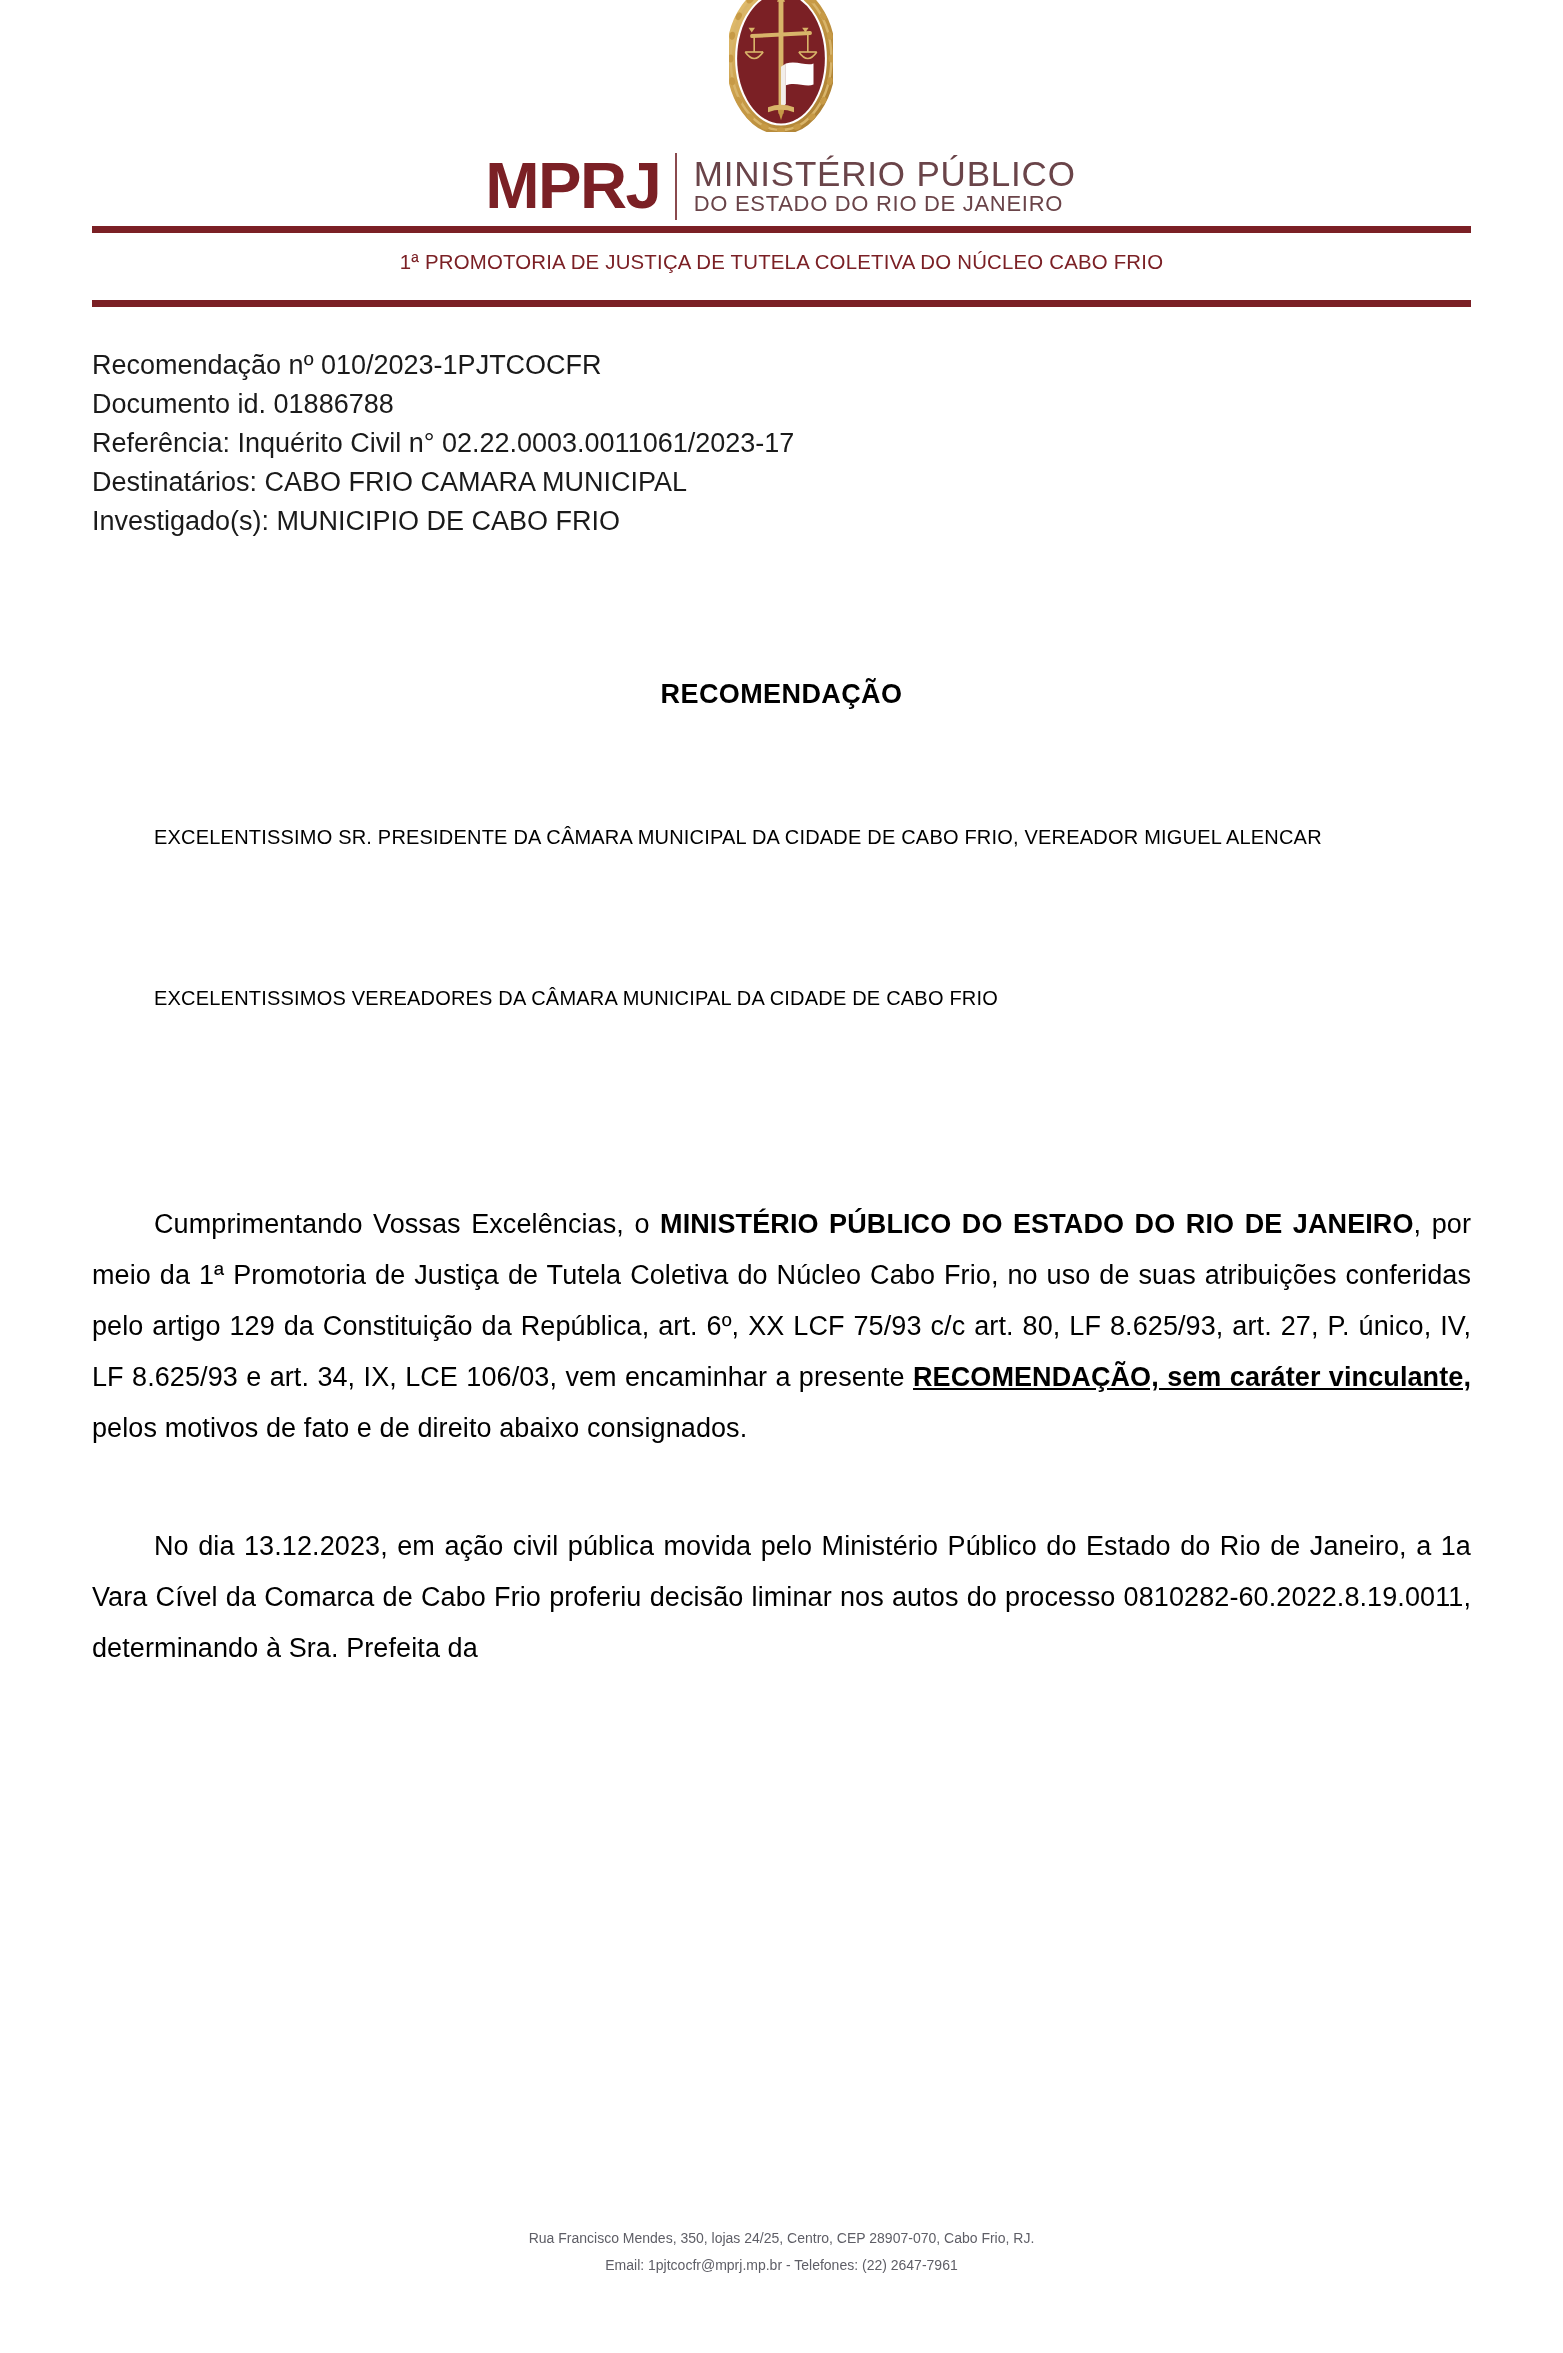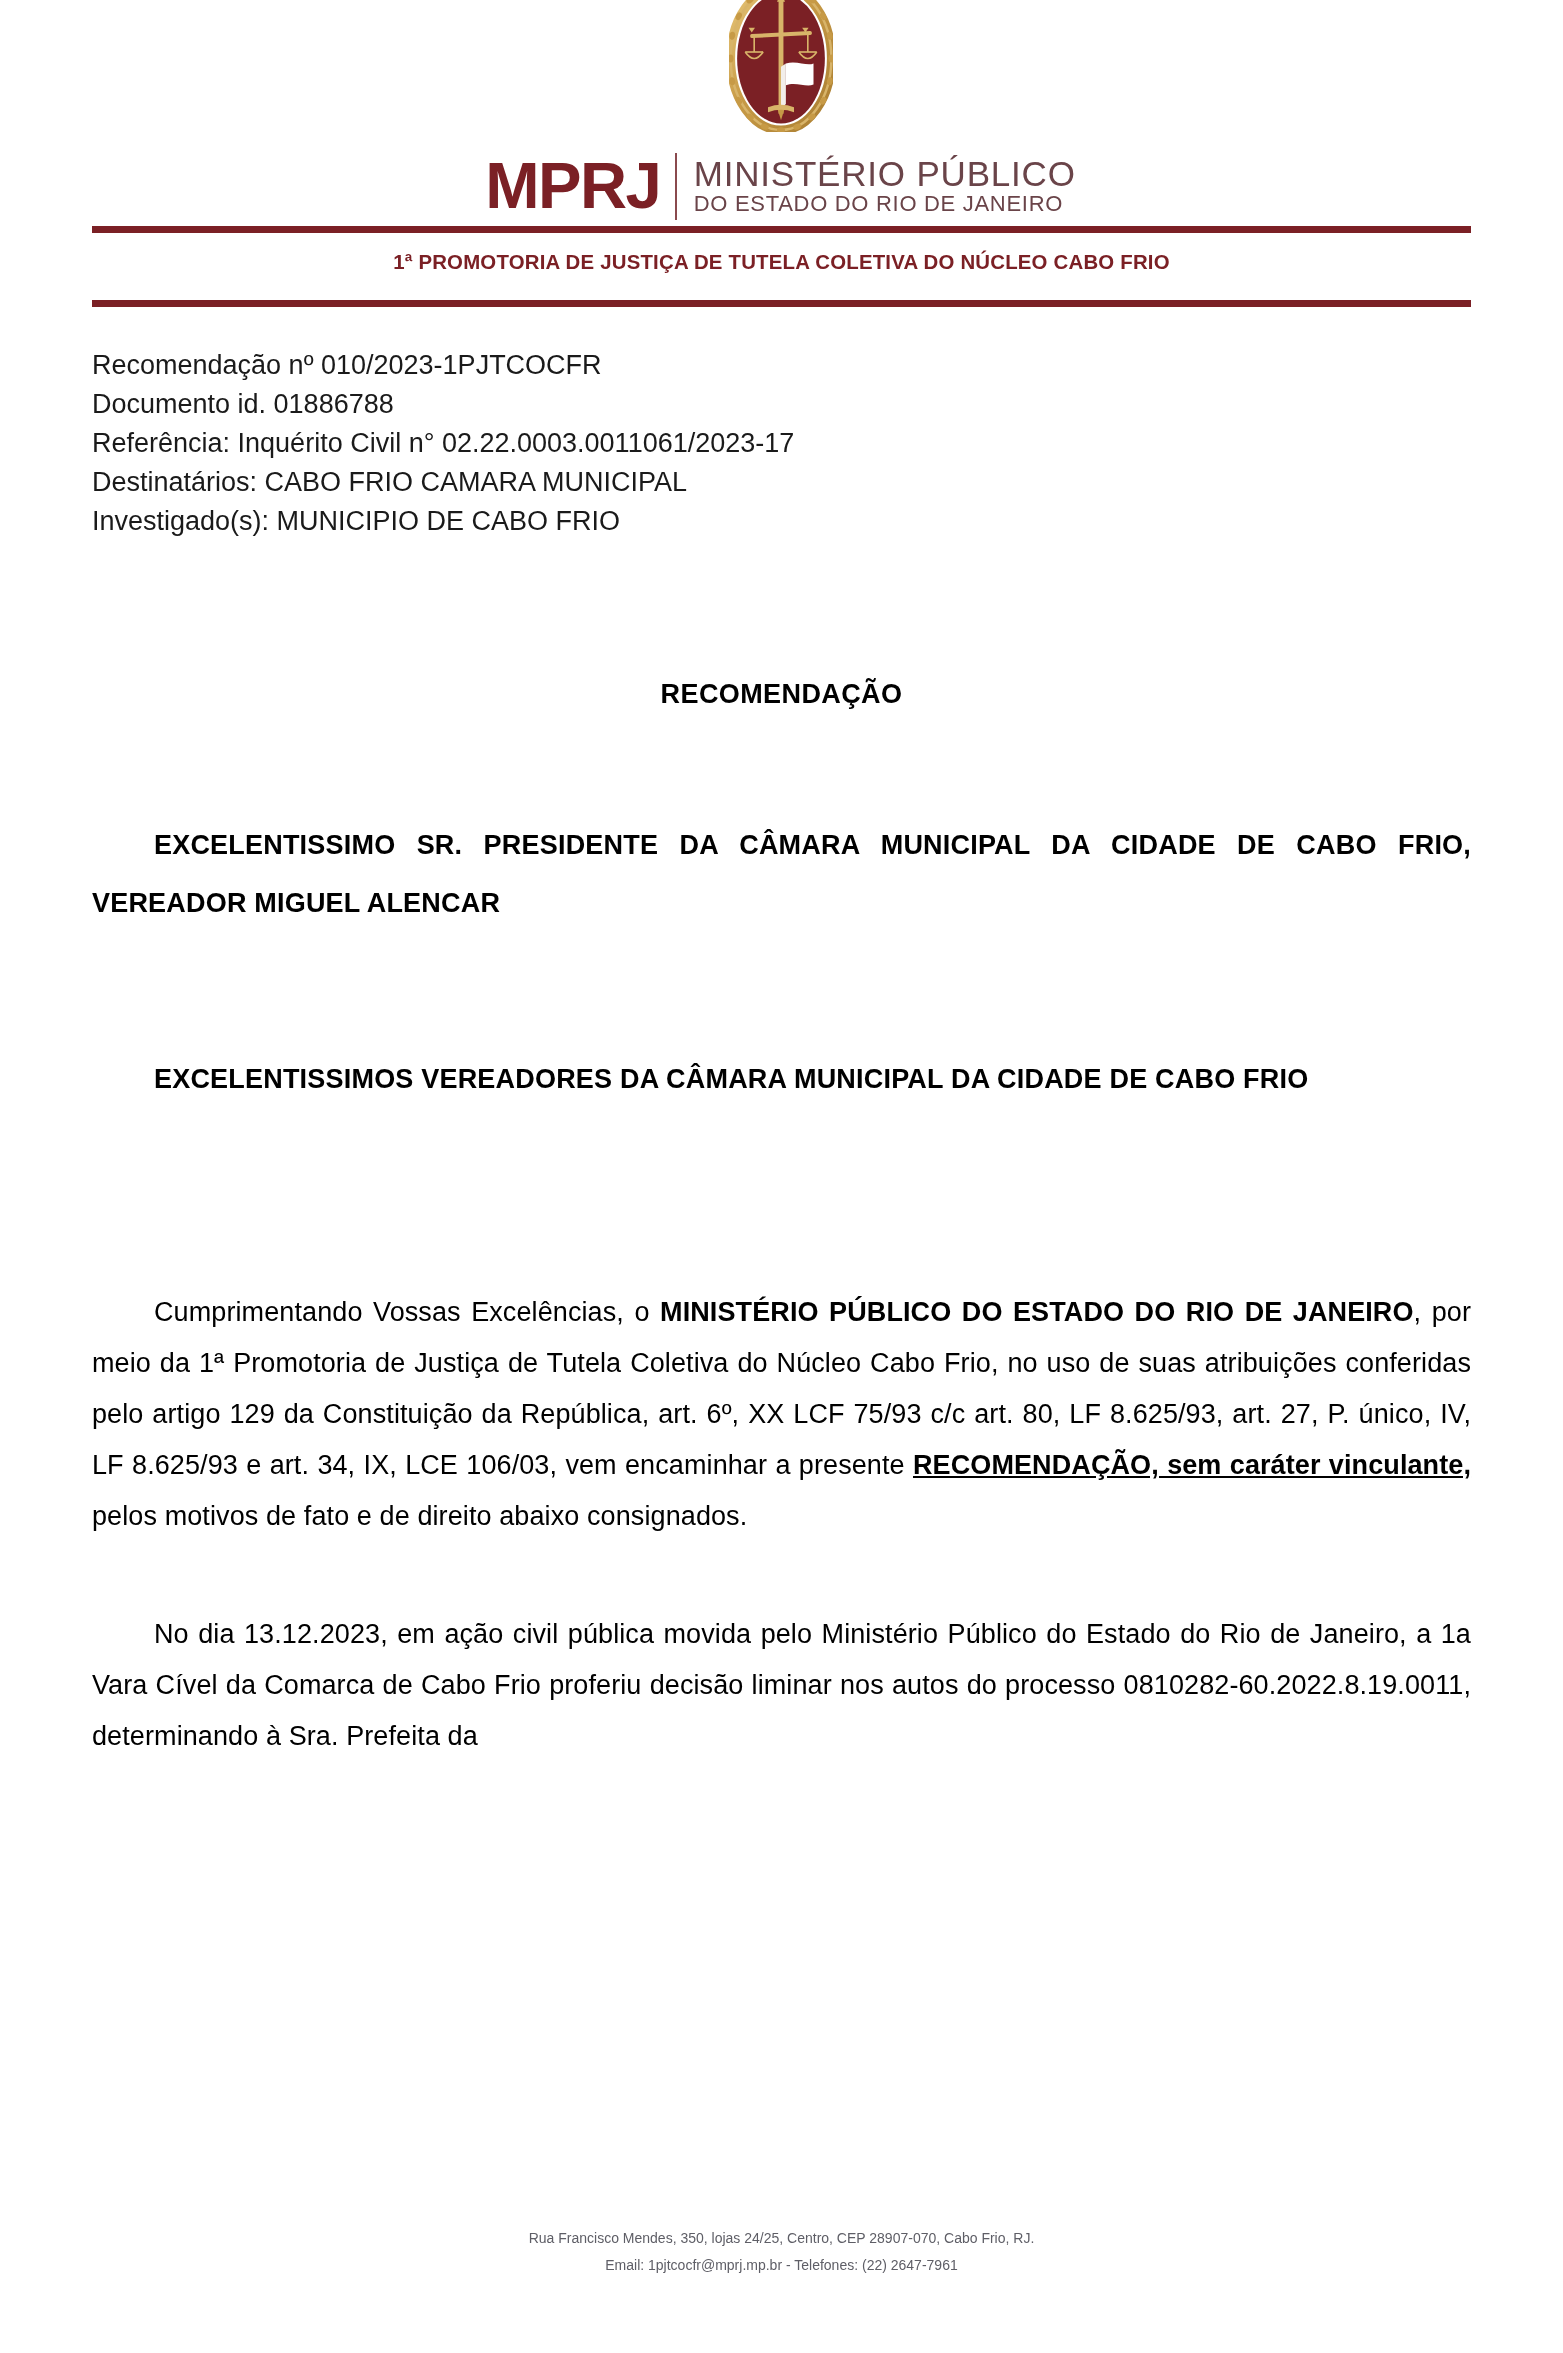--- a/index.html
+++ b/index.html
@@ -96,21 +96,21 @@
   .rule-top { top: 226px; }
   .rule-bottom { top: 300px; }
 
   .promotoria-title {
     position: absolute;
     left: 92px;
     top: 251px;
     width: 1379px;
     text-align: center;
     font-size: 20.4px;
-    font-weight: 700;
+    font-weight: 400;
     letter-spacing: 0.2px;
     color: #7B2025;
   }
 
   
   .content {
     position: absolute;
     left: 92px;
     top: 346px;
     width: 1379px;
@@ -125,23 +125,23 @@
   .doc-title {
     margin-top: 138px;
     text-align: center;
     font-size: 27px;
     font-weight: 700;
     letter-spacing: 0.4px;
   }
 
   .addressee {
     margin-top: 106px;
-    font-size: 27px;
-    line-height: 58px;
-    font-weight: 700;
+    font-size: 20px;
+    line-height: 43px;
+    font-weight: 400;
     text-align: justify;
     text-indent: 62px;
     letter-spacing: 0.2px;
   }
   .addressee.second { margin-top: 118px; }
 
   .body-para {
     font-size: 27px;
     line-height: 51px;
     text-align: justify;

